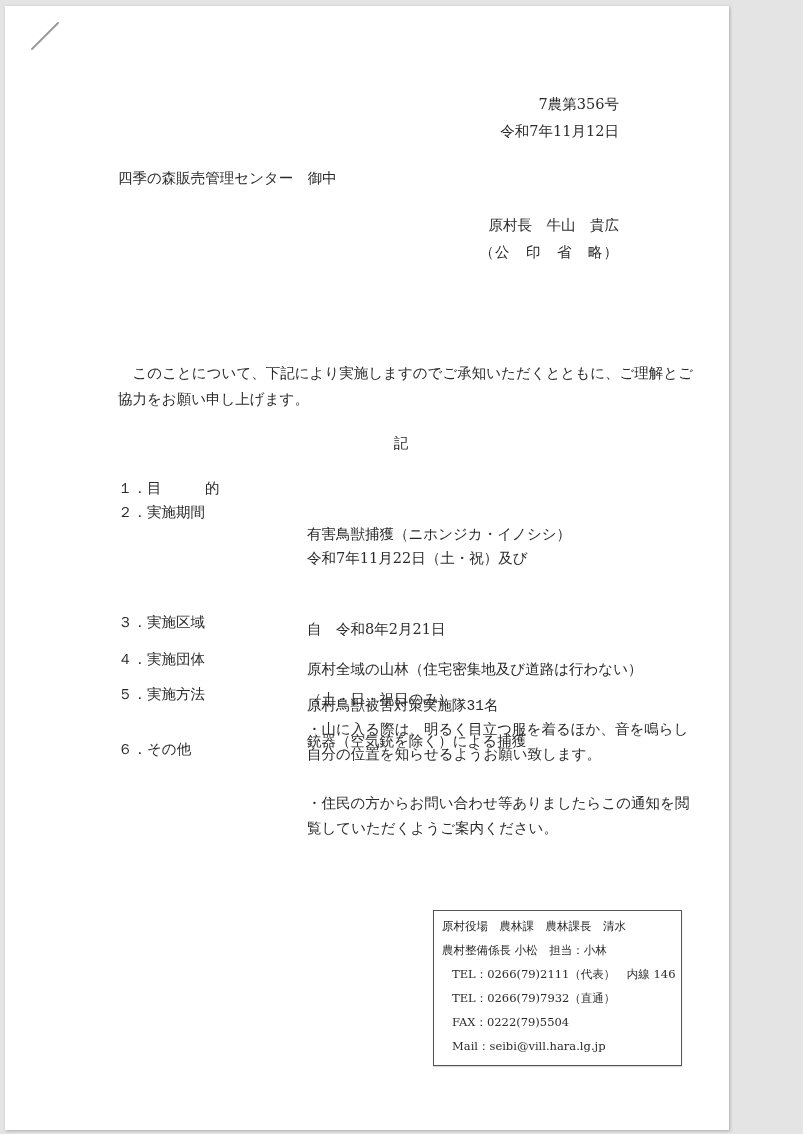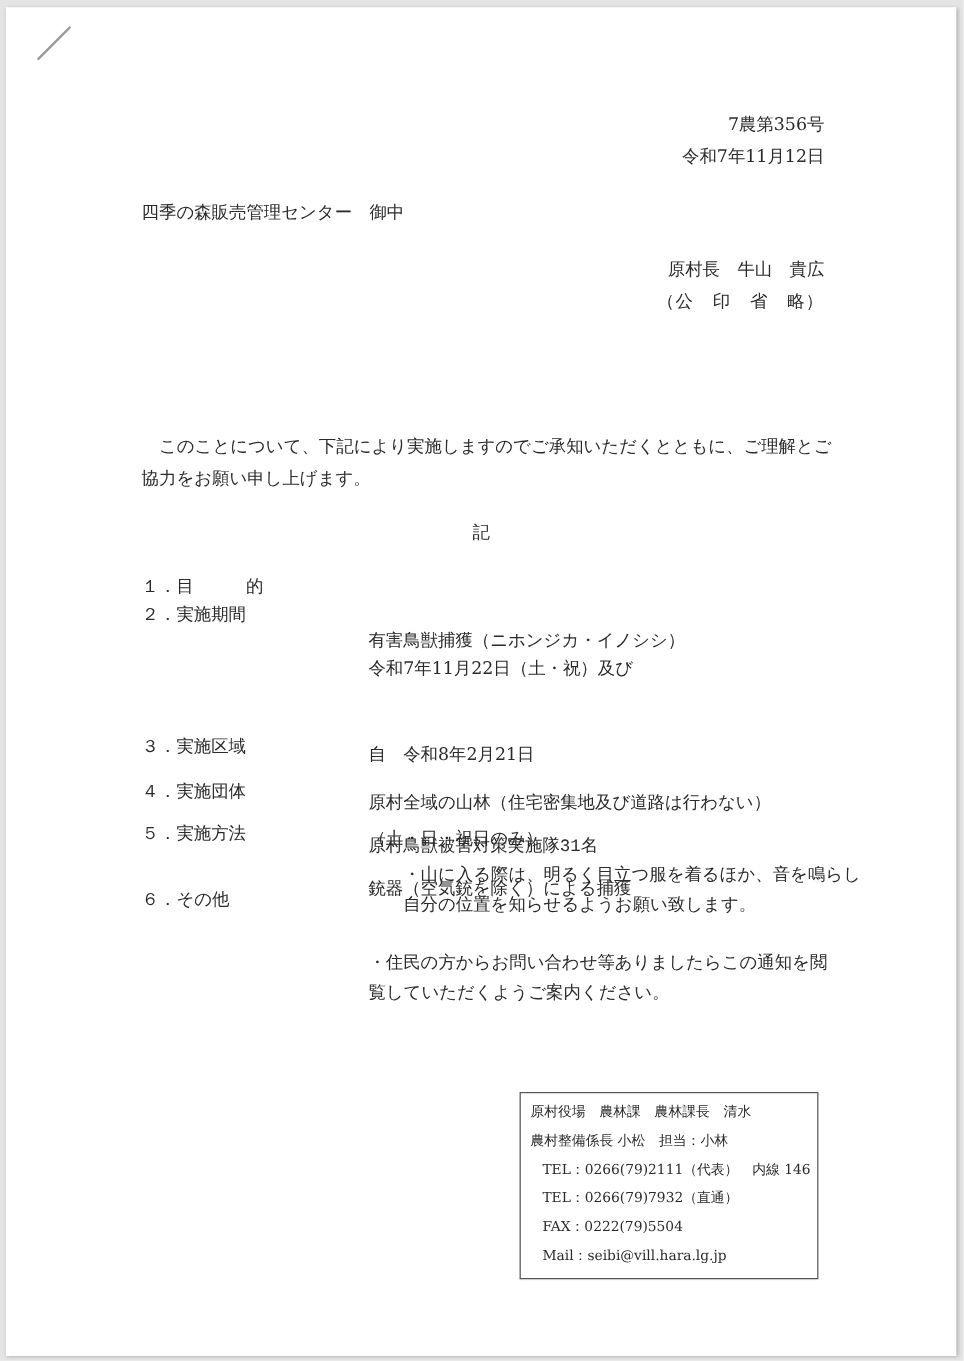--- a/index.html
+++ b/index.html
@@ -12,21 +12,21 @@
       background: #e4e4e4;
       position: relative;
       overflow: hidden;
       font-family: "DejaVu Serif", "Liberation Serif", serif;
       color: #2a2a2a;
     }
     .page {
       position: absolute;
       left: 5px;
       top: 6px;
-      width: 792px;
+      width: 724px;
       height: 1124px;
       background: #ffffff;
       box-shadow: 1px 1px 3px rgba(0,0,0,0.25);
     }
     .pencil-mark {
       position: absolute;
       left: 22px;
       top: 13px;
       width: 40px;
       height: 40px;
@@ -152,21 +152,21 @@
   <div class="item-value" style="top:642px;font-family:Liberation Mono, monospace;">
     <div>原村鳥獣被害対策実施隊31名</div>
   </div>
 
   <div class="item-label" style="top:679px;text-align:center;">５．実施方法</div>
   <div class="item-value" style="top:677px;">
     <div>銃器（空気銃を除く）による捕獲</div>
   </div>
 
   <div class="item-label" style="top:714px;margin-top:20px;">６．その他</div>
-  <div class="note-item" style="top:711px;margin-left:29px;">・山に入る際は、明るく目立つ服を着るほか、音を鳴らし自分の位置を知らせるようお願い致します。</div>
+  <div class="note-item" style="top:711px;">・山に入る際は、明るく目立つ服を着るほか、音を鳴らし自分の位置を知らせるようお願い致します。</div>
   <div class="note-item" style="top:785px;">・住民の方からお問い合わせ等ありましたらこの通知を閲覧していただくようご案内ください。</div>
 
   <div class="contact-box">
     <div class="contact-line" style="left:8px; top:8px;">原村役場　農林課　農林課長　清水</div>
     <div class="contact-line" style="left:8px; top:32px;">農村整備係長 小松　担当：小林</div>
     <div class="contact-line" style="left:18px; top:56px;text-align:right;">TEL：0266(79)2111（代表）　内線 146</div>
     <div class="contact-line" style="left:18px; top:80px;">TEL：0266(79)7932（直通）</div>
     <div class="contact-line" style="left:18px; top:104px;">FAX：0222(79)5504</div>
     <div class="contact-line" style="left:18px; top:128px;">Mail：seibi@vill.hara.lg.jp</div>
   </div>

